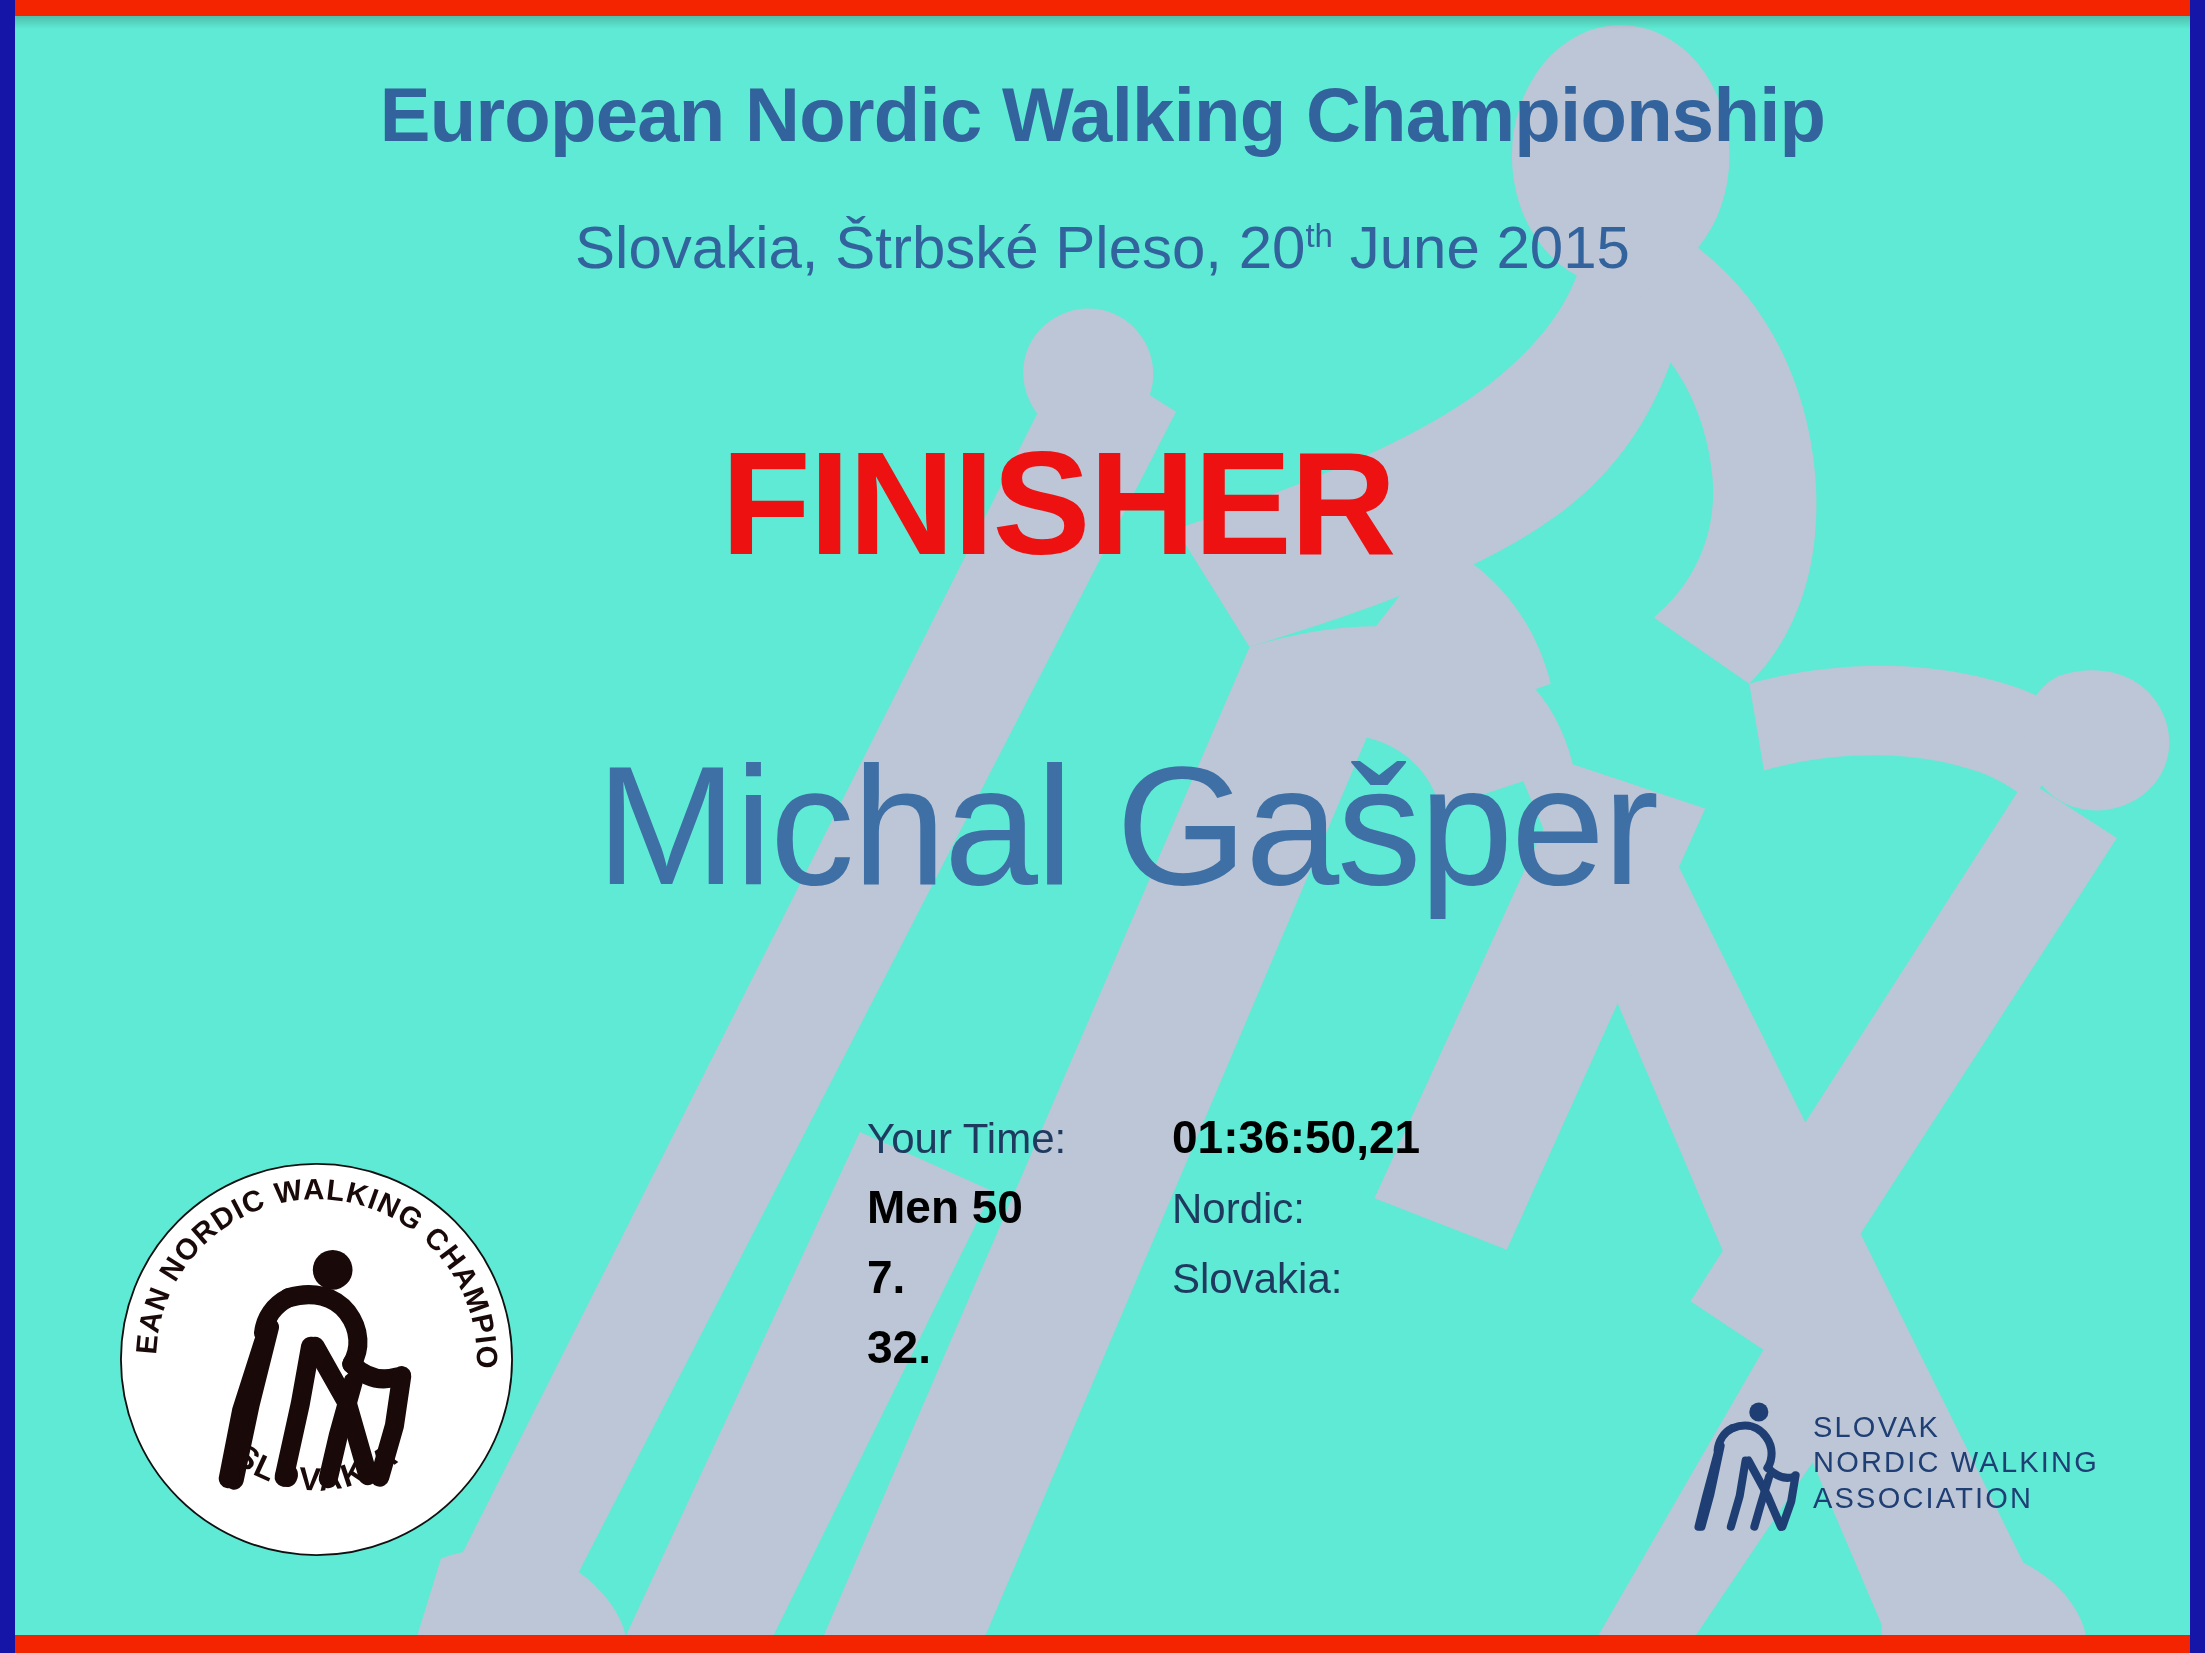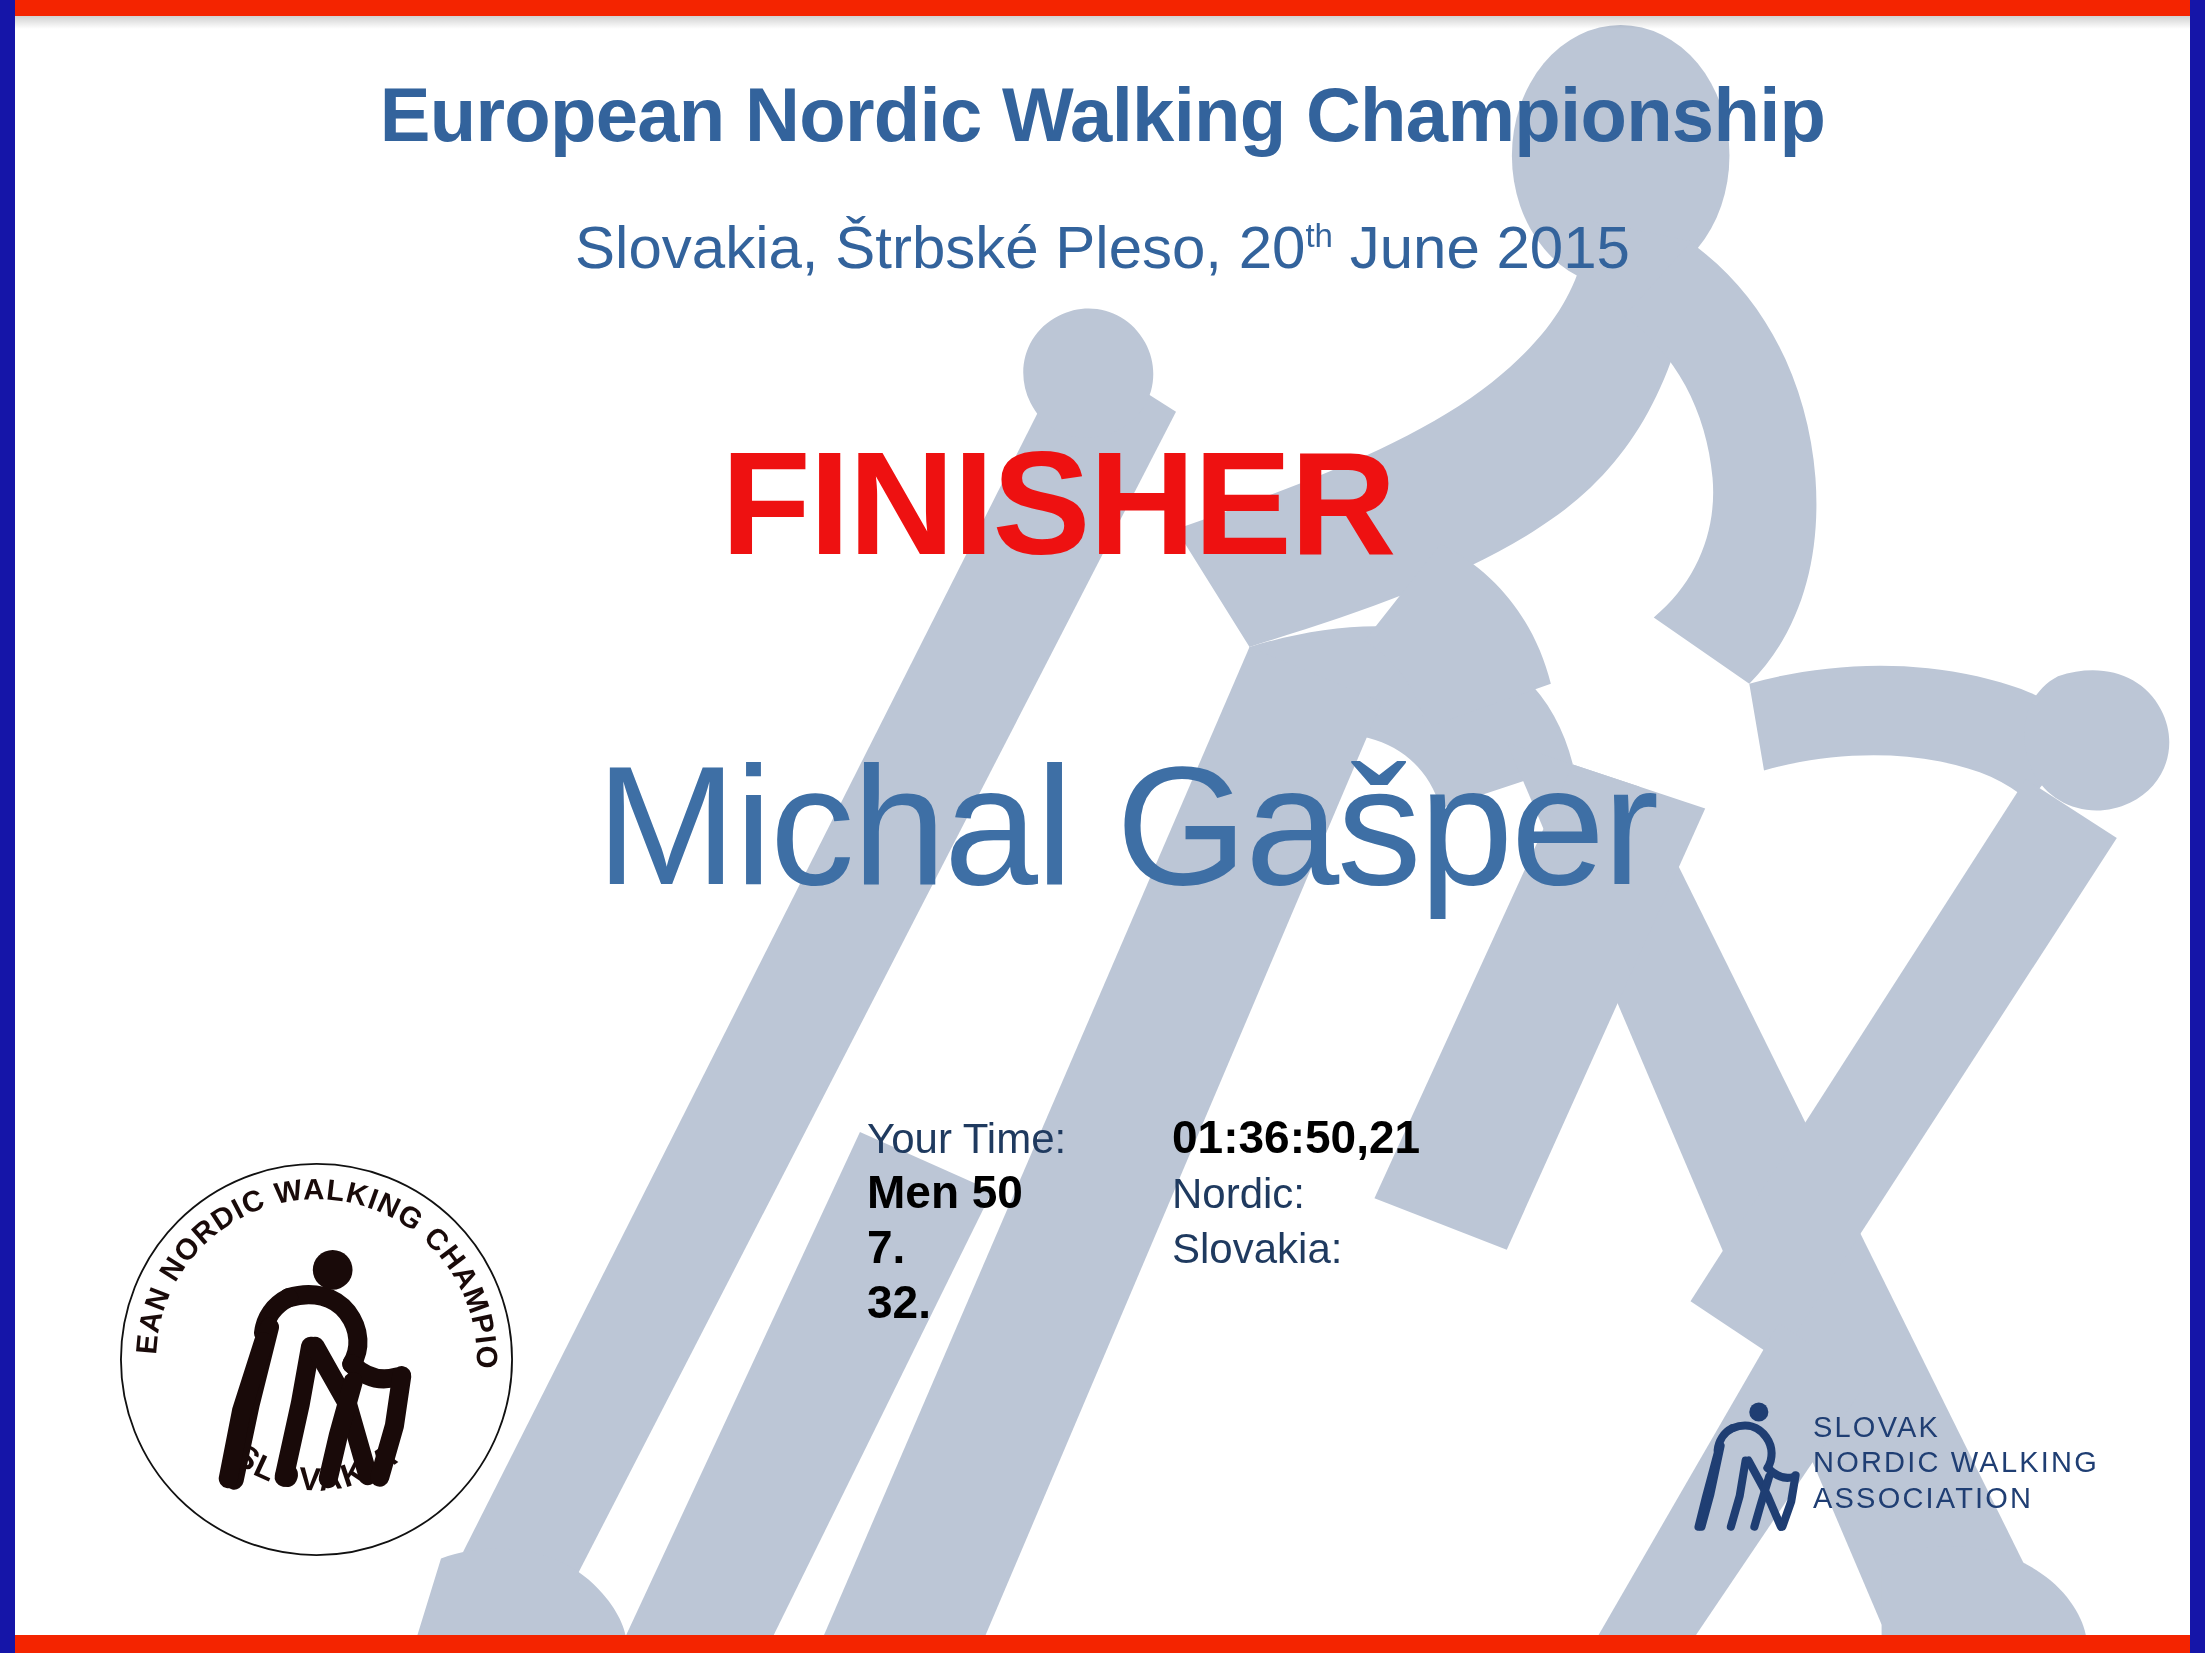--- a/index.html
+++ b/index.html
@@ -2,21 +2,21 @@
 <html style="font-size:11.8px"><head>
 <meta charset="utf-8">
 <style>
   html,body{margin:0;padding:0;background:#6a6a6a;}
   *{box-sizing:border-box;}
 
   .certificate{
     position:relative;
     width:2205px;
     height:1654px;
-    background:#ffffff;
+    background:#5eead4;
     overflow:hidden;
     font-family:"Liberation Sans", sans-serif;
   }
 
   
   .band-top{
     position:absolute; left:0; top:0; width:2205px; height:16px;
     background:#F42400; z-index:30;
   }
   .band-bottom{
@@ -79,21 +79,21 @@
     color:#3E6FA5;
     white-space:nowrap;
     margin-left:24px;
   }
 
   
   .results{
     position:absolute; left:867px; top:1110px;
     display:grid;
     grid-template-columns:305px auto;
-    row-gap:1px;
+    row-gap:16px;
     align-items:baseline;
   }
   .res-label{
     font-size:42px; color:#1F3A5F; font-weight:normal; white-space:nowrap;
   }
   .res-value{
     font-size:46px; color:#000000; font-weight:bold; white-space:nowrap;
   }
 
   

